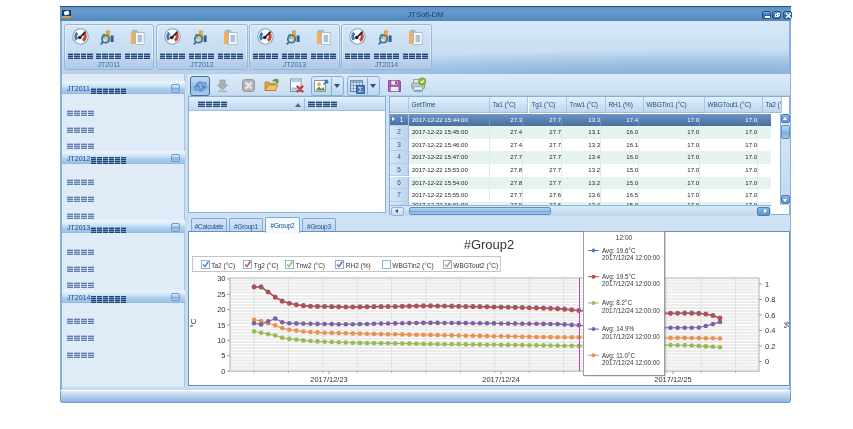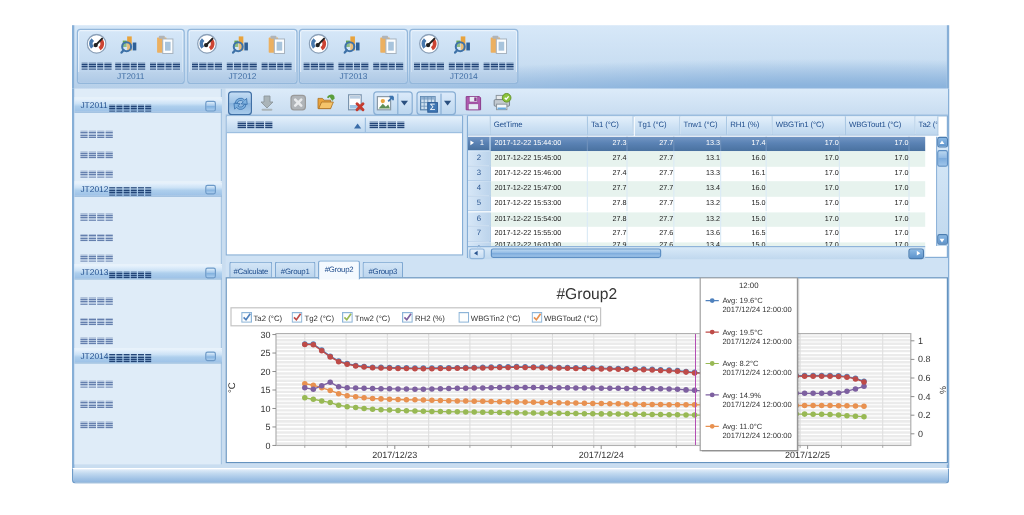--- a/index.html
+++ b/index.html
@@ -61,20 +61,34 @@
 .sbarr{position:absolute;width:0;height:0}
 
 .ctab{position:absolute;top:143.5px;height:15px;border:1px solid #7fa8d2;border-bottom:none;border-radius:2px 2px 0 0;background:linear-gradient(180deg,#d3e5f6,#b7d2ec);font-size:6.5px;color:#1e4c8c;text-align:center;line-height:15px;padding:0 2px;letter-spacing:-0.2px}
 .ctab.on{background:#f4f9fe;height:16px;top:142.5px;z-index:3}
 
 #chart{left:0;top:157px;width:602px;height:155px;background:#fff;border:1px solid #6593bf}
 </style></head>
 <body>
 <div id="win">
 
+  <div id="title" class="abs">
+    <div id="appicon" class="abs"></div>
+    <div class="txt abs">JTSoft-DM</div>
+    <div class="winbtn abs" style="left:702px">
+        <span class="abs" style="left:2px;top:4.5px;width:5px;height:1.5px;background:#fff"></span>
+      </div>
+    <div class="winbtn abs" style="left:712px">
+        <span class="abs" style="left:1.5px;top:2px;width:4px;height:3.5px;border:1px solid #fff"></span>
+        <span class="abs" style="left:3.5px;top:1px;width:3.5px;height:3px;border:1px solid #fff;background:#4a82bd"></span>
+      </div>
+    <div class="winbtn abs" style="left:722.5px"><svg width="9" height="8">
+          <path d="M2 1.5 L7 6 M7 1.5 L2 6" stroke="#fff" stroke-width="1.4"></path>
+        </svg></div>
+  </div>
 
   <div id="ribbon" class="abs">
       <div class="rgroup abs" style="left:2px;width:90px">
         <div class="rbtn" style="left:0px"><svg width="17" height="17" viewBox="0 0 16 16">
             <circle cx="8" cy="8" r="7.3" fill="#fff" stroke="#8ba0b8" stroke-width="1"></circle>
             <path d="M3.62 11.95 A5.9 5.9 0 0 1 4.05 3.62 L5.99 5.77 A3.0 3.0 0 0 0 5.77 10.01 Z" fill="#4879ae"></path>
             <path d="M11.95 3.62 A5.9 5.9 0 0 1 10.95 13.11 L9.50 10.60 A3.0 3.0 0 0 0 10.01 5.77 Z" fill="#cc4433"></path>
             <path d="M7.3 9 L12.3 3.9" stroke="#222" stroke-width="1.5" stroke-linecap="round"></path>
             <circle cx="7.3" cy="9" r="1.7" fill="#222"></circle>
           </svg><span class="zh" style="gap:1px">

